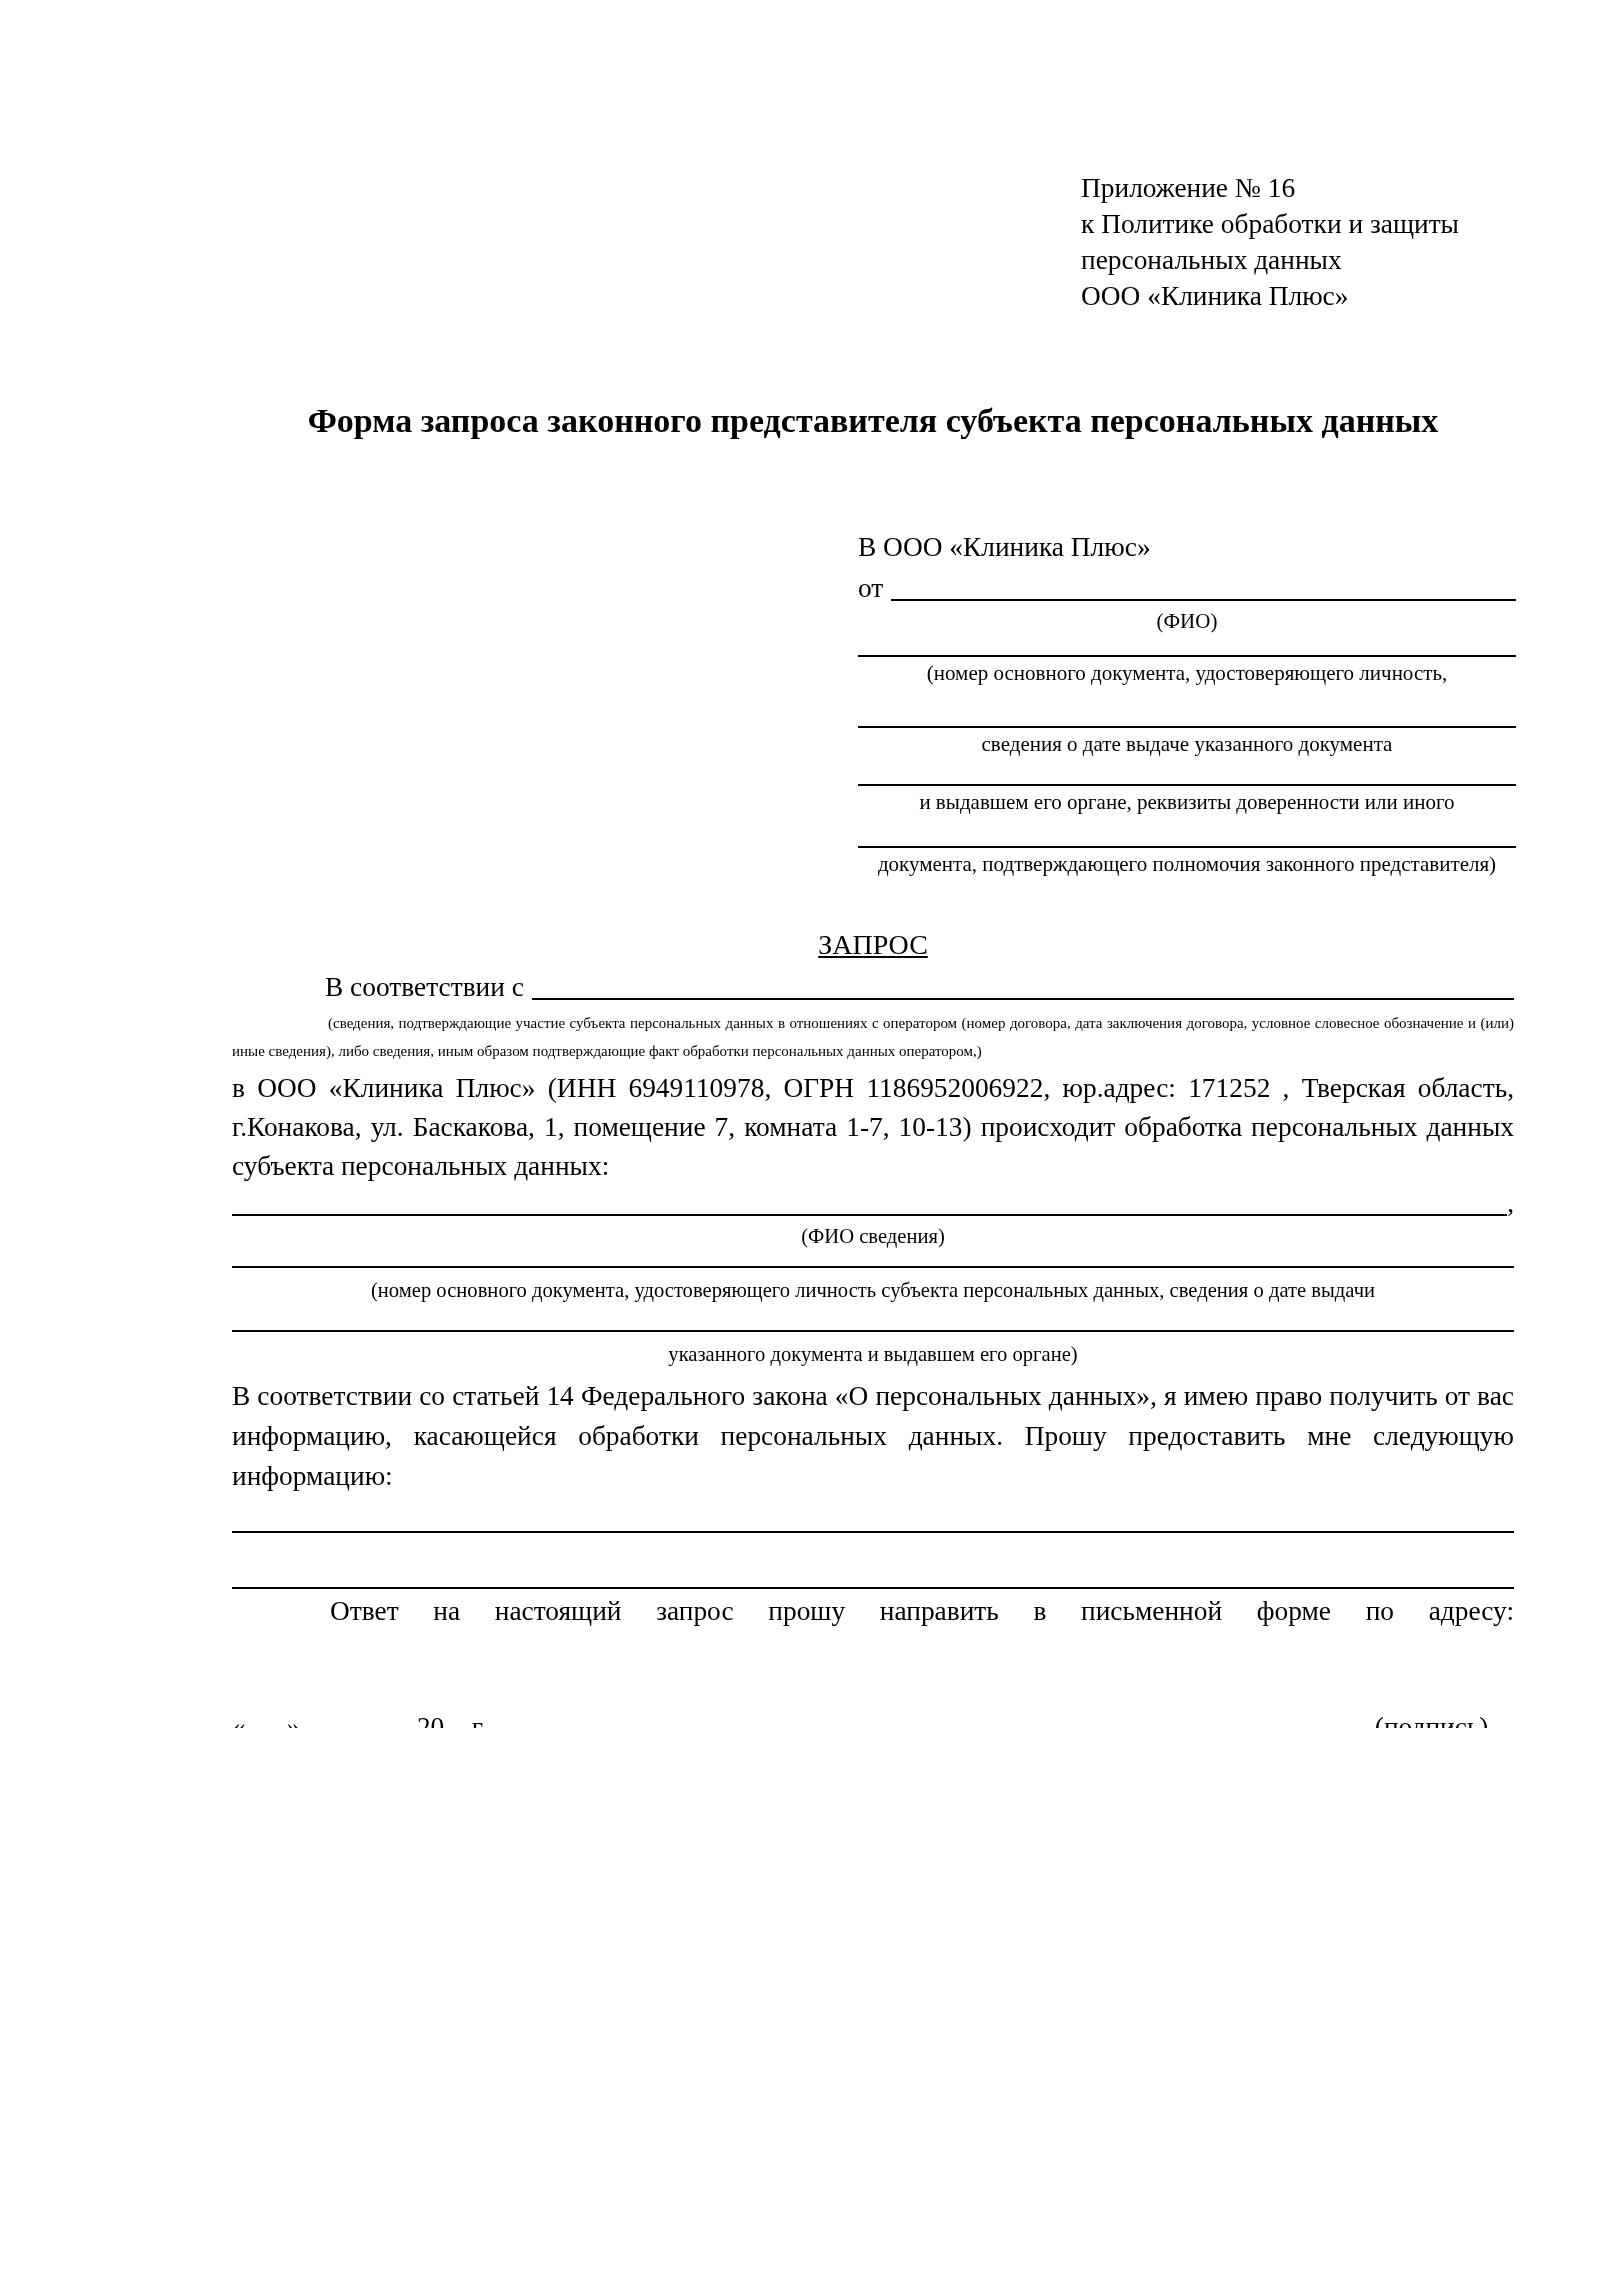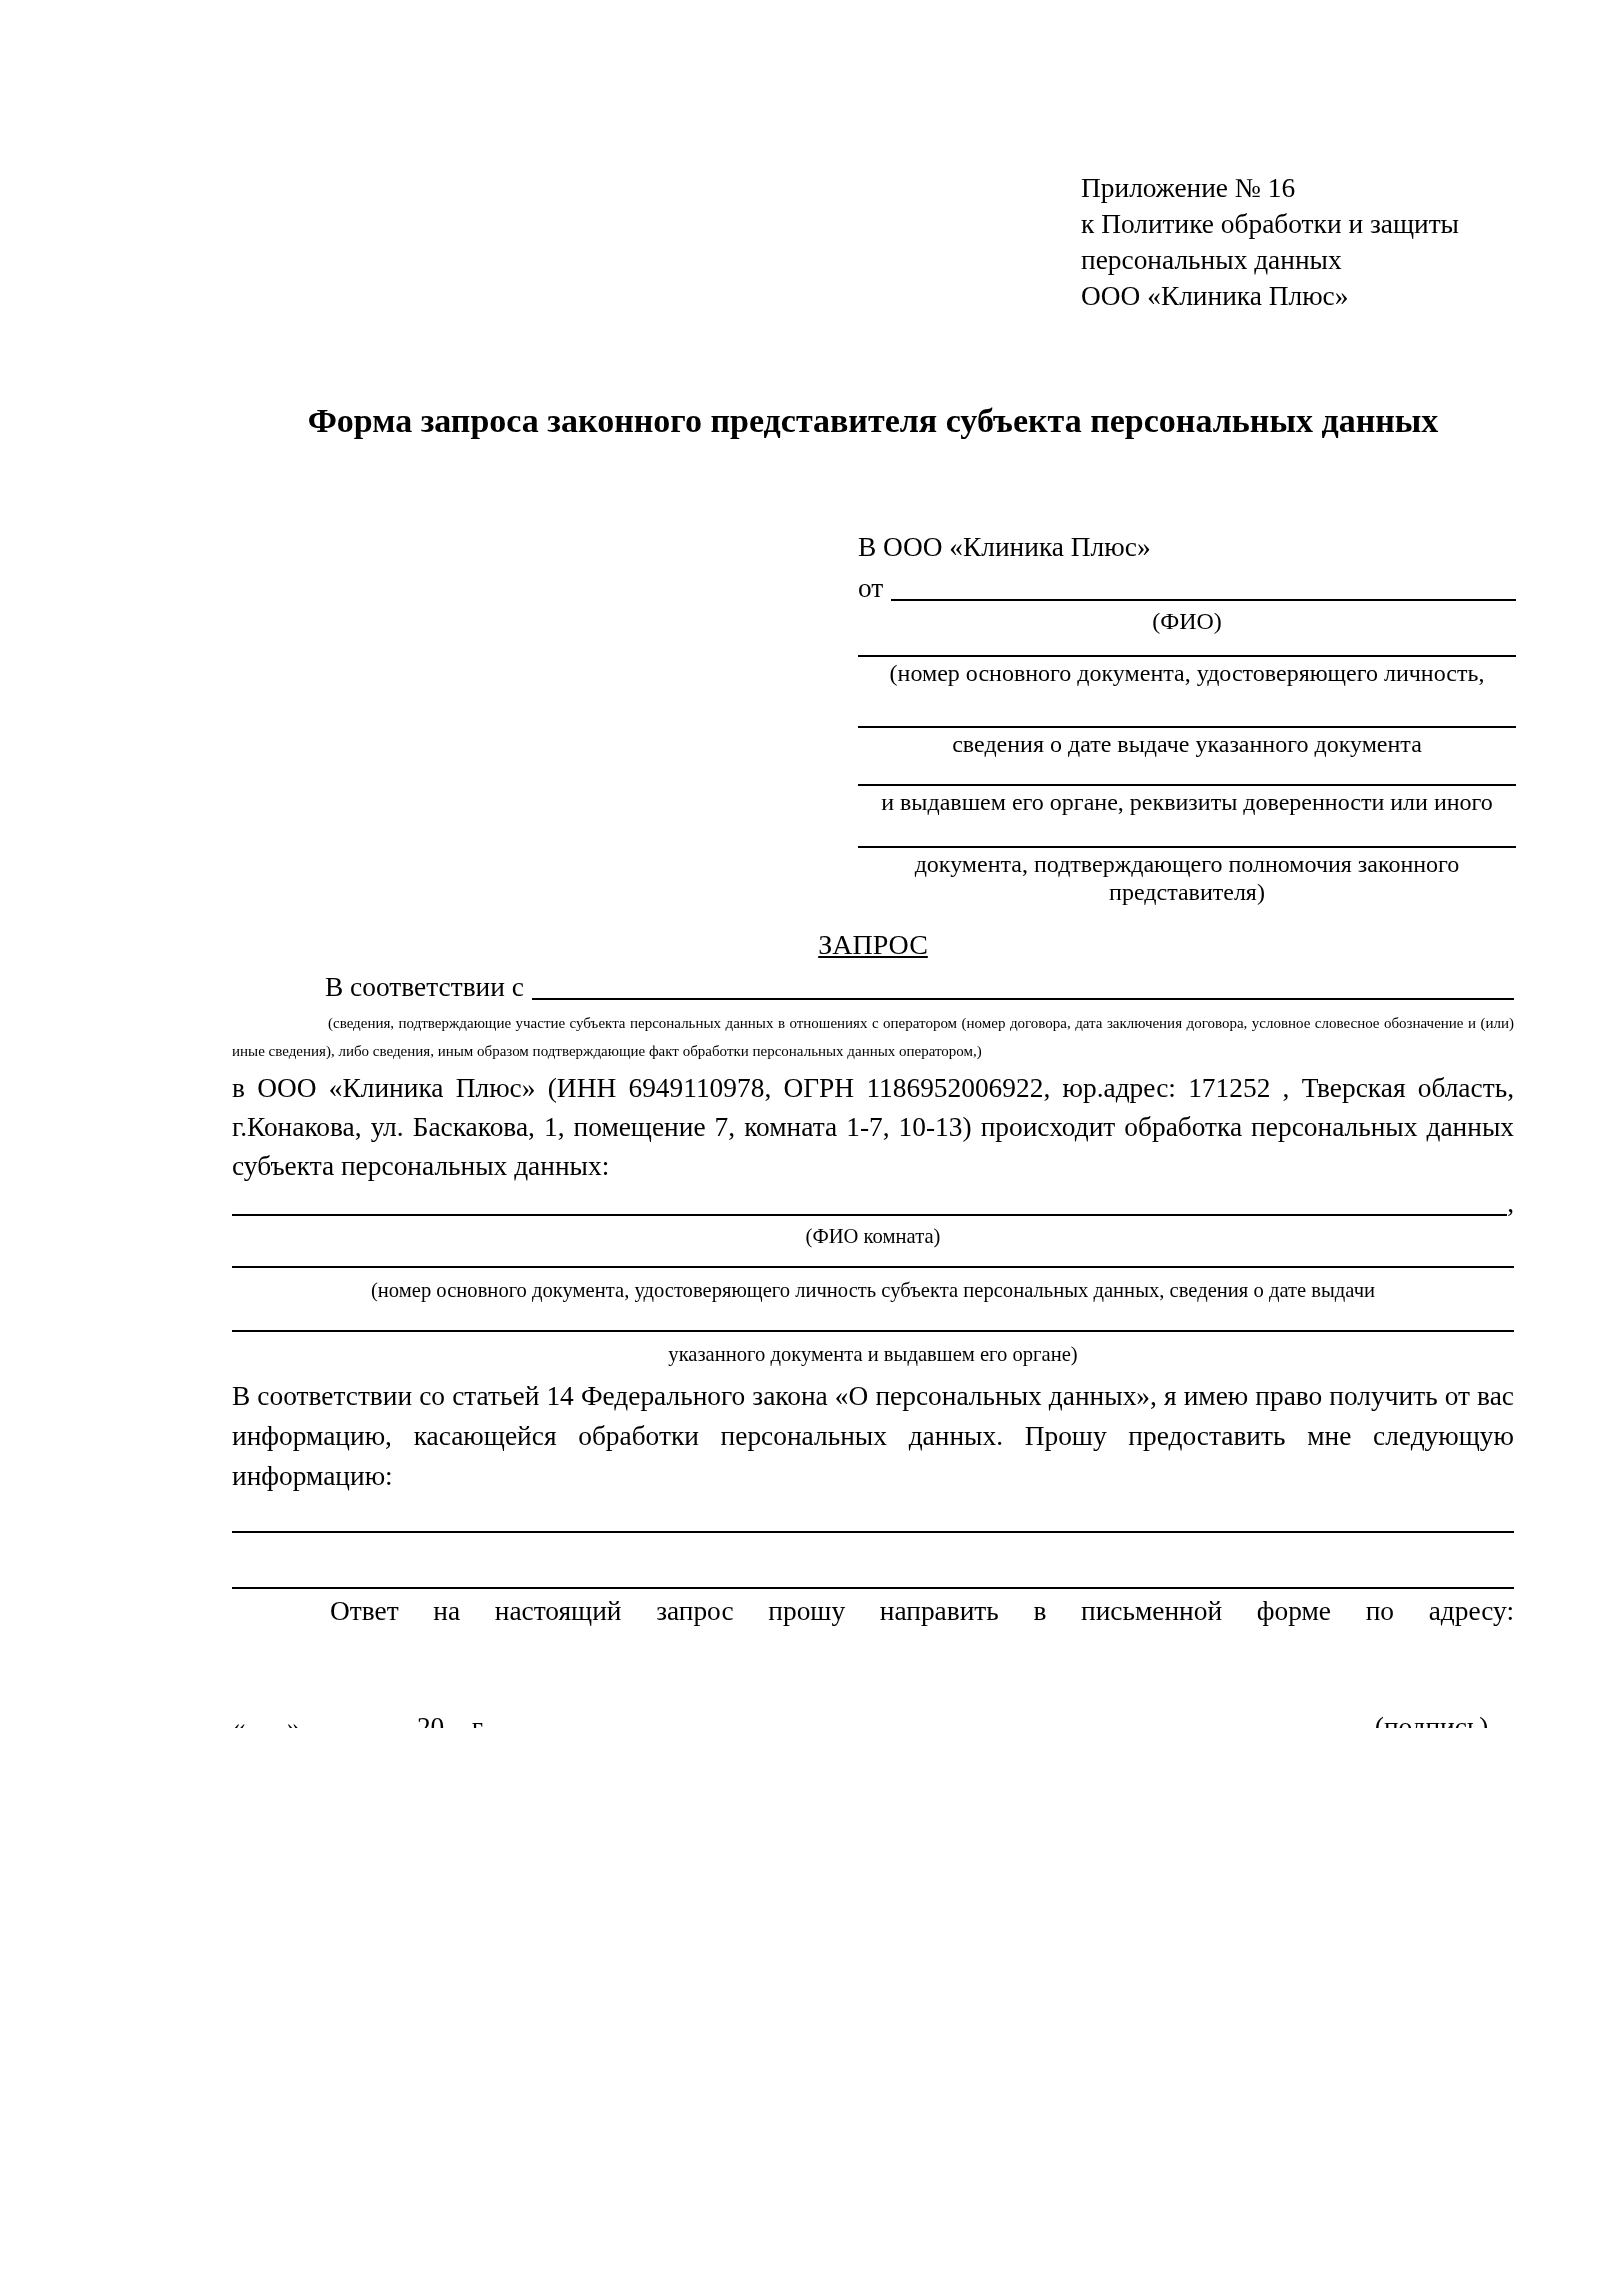--- a/index.html
+++ b/index.html
@@ -49,21 +49,21 @@
   .fill-line {
     flex: 1 1 auto;
     border-bottom: 2.9px solid #000;
     align-self: flex-end;
     height: 0;
     margin-bottom: 4.9px;
     margin-left: 7.8px;
   }
   .blank-line { border-bottom: 2.9px solid #000; height: 0; }
   .small-caption {
-    font-size: 24px;
+    font-size: 21px;
     line-height: 27.4px;
     text-align: center;
   }
   .to-block .small-caption { margin-top: 2px; }
   .to-block .bl1 { margin-top: 19.6px; }
   .to-block .bl2 { margin-top: 39px; }
   .to-block .bl3 { margin-top: 25.5px; }
   .to-block .bl4 { margin-top: 30px; }
   .to-block .cap { margin-top: 2.9px; }
 
@@ -186,21 +186,21 @@
     </div>
 
     <div class="basis-caption">(сведения, подтверждающие участие субъекта персональных данных в отношениях с оператором (номер договора, дата заключения договора, условное словесное обозначение и (или) иные сведения), либо сведения, иным образом подтверждающие факт обработки персональных данных оператором,)</div>
 
     <div class="body-para">в ООО «Клиника Плюс» (ИНН 6949110978, ОГРН 1186952006922, юр.адрес: 171252 , Тверская область, г.Конакова, ул. Баскакова, 1, помещение 7, комната 1-7, 10-13) происходит обработка персональных данных субъекта персональных данных:</div>
 
     <div class="subject-row">
       <span class="fill-line"></span>
       <span>,</span>
     </div>
-    <div class="center-caption">(ФИО комната)</div>
+    <div class="center-caption">(ФИО сведения)</div>
 
     <div class="blank-line bl-subject-doc1"></div>
     <div class="center-caption cap-after">(номер основного документа, удостоверяющего личность субъекта персональных данных, сведения о дате выдачи</div>
 
     <div class="blank-line bl-subject-doc2"></div>
     <div class="center-caption cap-after">указанного документа и выдавшем его органе)</div>
 
     <div class="rights-para">В соответствии со статьей 14 Федерального закона «О персональных данных», я имею право получить от вас информацию, касающейся обработки персональных данных. Прошу предоставить мне следующую информацию:</div>
 
     <div class="blank-line bl-info1"></div>

